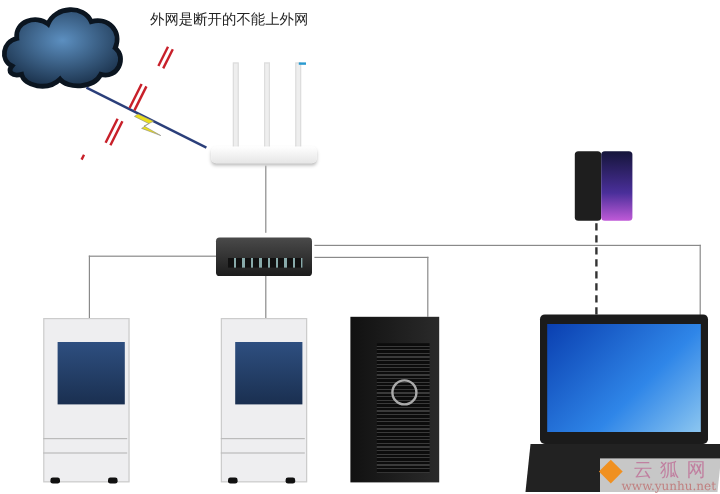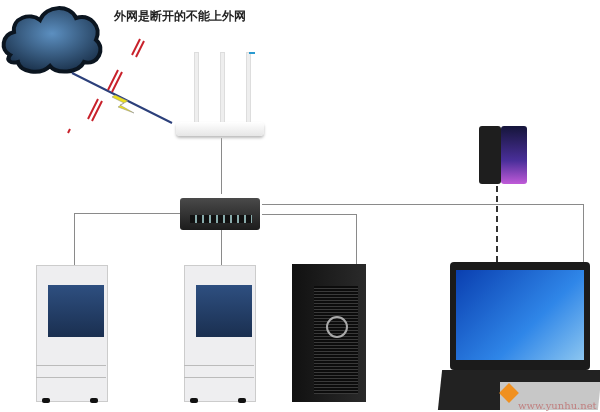--- a/index.html
+++ b/index.html
@@ -40,21 +40,21 @@
       <line x1="80" y1="4" x2="72" y2="20"></line>
         <line x1="84" y1="6" x2="76" y2="22"></line>
       <line x1="58" y1="35" x2="48" y2="55"></line>
         <line x1="62" y1="37" x2="52" y2="57"></line>
       <line x1="38" y1="64" x2="28" y2="84"></line>
         <line x1="42" y1="66" x2="32" y2="86"></line>
       <line x1="10" y1="94" x2="8" y2="98"></line>
     </g>
   </svg>
 
-  <div class="abs caption" style="left:114px;top:8px;font-size:12px;font-weight:bold;">外网是断开的不能上外网</div>
+  <div class="abs caption" style="left:125px;top:8px;font-size:12px;">外网是断开的不能上外网</div>
 
   <div class="abs" style="left:176px;top:52px;width:90px;height:86px;">
     <div class="abs" style="left:18px;top:0;width:3px;height:72px;background:#eee;border:1px solid #ddd;"></div>
     <div class="abs" style="left:44px;top:0;width:3px;height:72px;background:#eee;border:1px solid #ddd;"></div>
     <div class="abs" style="left:70px;top:0;width:3px;height:72px;background:#eee;border:1px solid #ddd;"></div>
     <div class="abs" style="left:73px;top:0;width:6px;height:2px;background:#2a9ad0;"></div>
     <div class="abs" style="left:0;top:70px;width:88px;height:14px;background:linear-gradient(#fff,#e6e6e6);border-radius:4px;box-shadow:0 2px 3px #bbb;"></div>
   </div>
 
   <div class="abs" style="left:180px;top:198px;width:80px;height:32px;background:linear-gradient(#4a4a4a,#1c1c1c);border-radius:3px;">
@@ -90,15 +90,16 @@
   </div>
 
   <div class="abs" style="left:440px;top:262px;width:160px;height:150px;">
     <div class="abs" style="left:10px;top:0;width:140px;height:108px;background:#1b1b1b;border-radius:4px;"></div>
     <div class="abs" style="left:16px;top:8px;width:128px;height:90px;background:linear-gradient(135deg,#0a3fb0,#2f86e8 60%,#8cc6f0);"></div>
     <div class="abs" style="left:0;top:108px;width:160px;height:40px;background:#222;transform:skewX(-6deg);"></div>
   </div>
 
   <div class="abs" style="left:500px;top:382px;width:100px;height:30px;background:rgba(255,255,255,0.75);">
     <div class="abs" style="left:2px;top:4px;width:14px;height:14px;background:#f09020;transform:rotate(45deg);"></div>
+    <div class="abs" style="left:28px;top:0;font-size:16px;color:#c080a0;letter-spacing:6px;">云狐网</div>
     <div class="abs" style="left:18px;top:18px;font-size:10px;color:#c08080;font-family:'DejaVu Serif',serif;">www.yunhu.net</div>
   </div>
 </div>
 
 </body></html>

